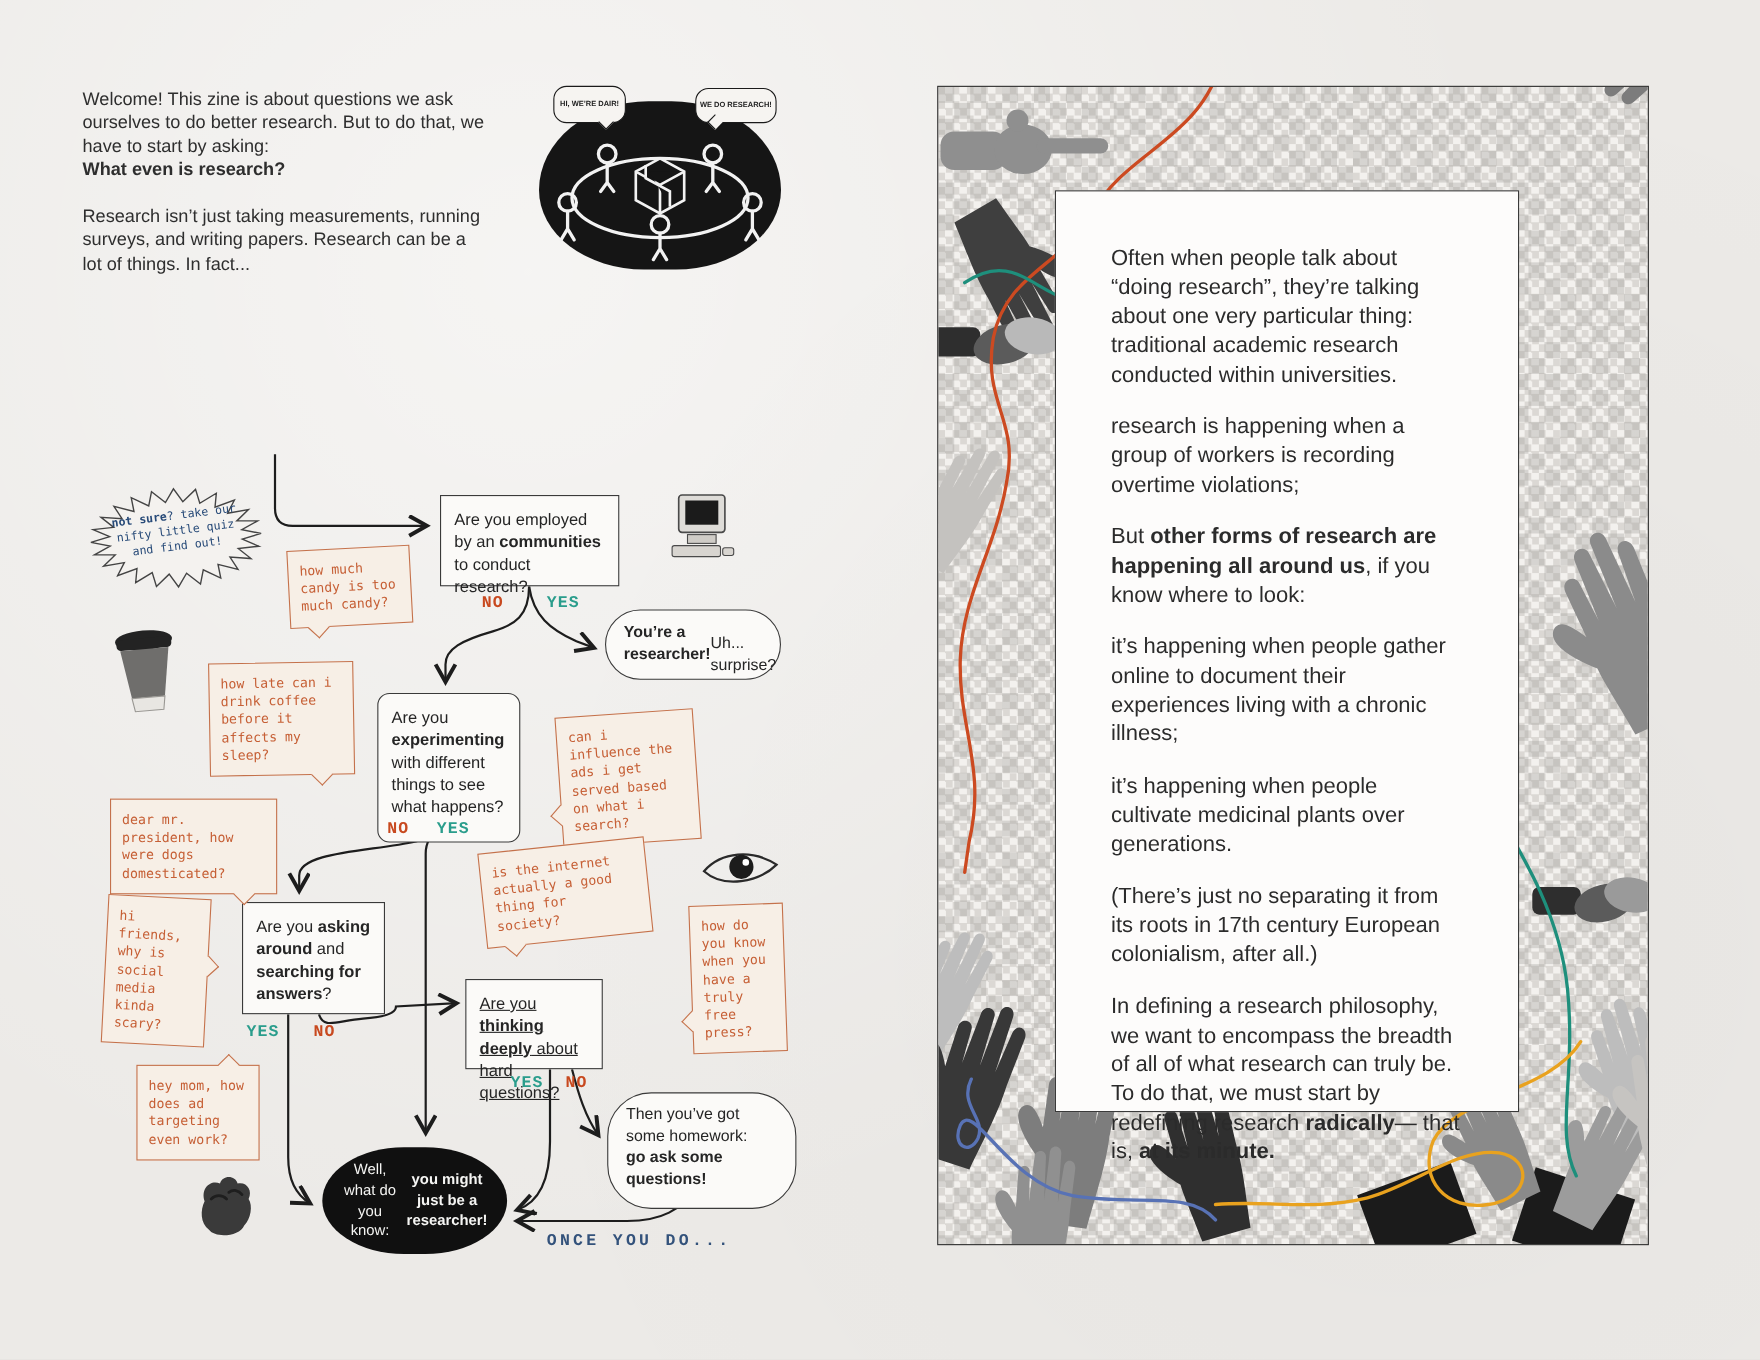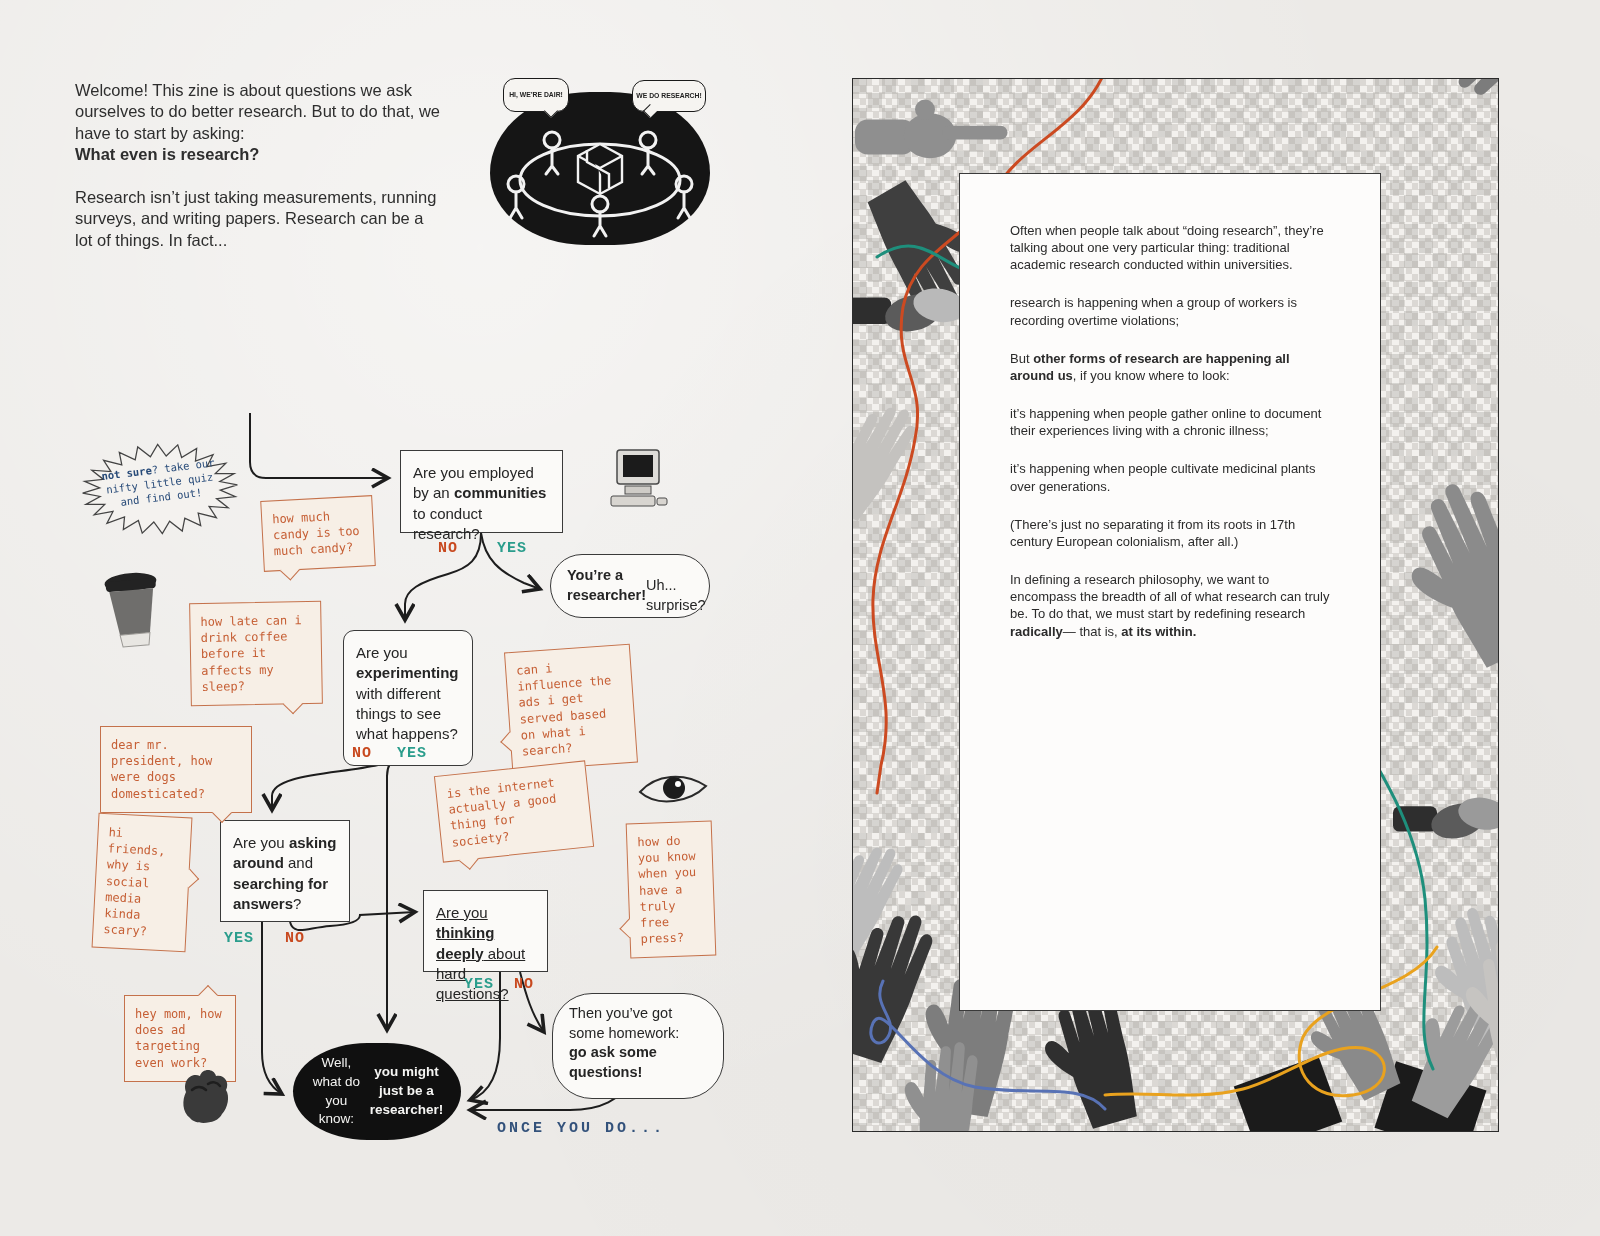--- a/index.html
+++ b/index.html
@@ -56,21 +56,21 @@
   
   .rpage{left:852px;top:78px;width:645px;height:1052px;border:1.6px solid #2b2b2b;z-index:2;overflow:hidden;
     background-color:#f1efec;
     background-image:conic-gradient(from 90deg,#dbd8d4 25%,#f3f1ee 0 50%,#dbd8d4 0 75%,#f3f1ee 0);
     background-size:13px 13px;}
   .rpage .dots{position:absolute;inset:0;
     background-image:conic-gradient(from 90deg,rgba(160,158,154,.35) 25%,rgba(0,0,0,0) 0 50%,rgba(160,158,154,.35) 0 75%,rgba(0,0,0,0) 0);
     background-size:29px 29px;}
   .hands{position:absolute;left:0;top:0;width:645px;height:1052px;z-index:1;}
   .rpanel{position:absolute;left:106px;top:94px;width:422px;height:838px;background:#fdfcfb;border:1.2px solid #3a3a3a;
-    z-index:2;box-sizing:border-box;padding:48px 50px;color:#2b2b2b;font-size:13px;line-height:1.32;}
+    z-index:2;box-sizing:border-box;padding:48px 50px;color:#2b2b2b;font-size:20px;line-height:1.32;}
   .rpanel p{margin:0 0 21px 0;}
 </style>
 </head>
 <body>
 
 <div class="canvas">
 
   <div class="abs intro">
     <p class="prewrap"><span>Welcome! This zine is about questions we ask ourselves to do better research. But to do that, we have to start by asking:
 </span><span class="b">What even is research?</span></p>
@@ -157,21 +157,21 @@
     </div>
   <div class="abs once">ONCE YOU DO...</div>
 
   <div class="abs obubble tail-bl" style="left:262px;top:498px;width:112px;transform:rotate(-3deg);">how much candy is too much candy?</div>
   <div class="abs obubble tail-br" style="left:190px;top:602px;width:132px;transform:rotate(-1deg);">how late can i drink coffee before it affects my sleep?</div>
   <div class="abs obubble tail-l" style="left:508px;top:648px;width:126px;transform:rotate(-4deg);">can i influence the ads i get served based on what i search?</div>
   <div class="abs obubble tail-br" style="left:100px;top:726px;width:152px;">dear mr. president, how were dogs domesticated?</div>
   <div class="abs obubble tail-r" style="left:95px;top:815px;width:94px;transform:rotate(3deg);">hi friends, why is social media kinda scary?</div>
   <div class="abs obubble tail-bl" style="left:438px;top:768px;width:152px;transform:rotate(-6deg);">is the internet actually a good thing for society?</div>
   <div class="abs obubble tail-l" style="left:628px;top:822px;width:86px;transform:rotate(-2deg);">how do you know when you have a truly free press?</div>
-  <div class="abs obubble tail-tr" style="left:124px;top:968px;width:112px;margin-top:27px;">hey mom, how does ad targeting even work?</div>
+  <div class="abs obubble tail-tr" style="left:124px;top:968px;width:112px;">hey mom, how does ad targeting even work?</div>
 
   <svg class="abs imgshape" style="left:605px;top:448px;" width="66" height="66" viewBox="0 0 66 66">
     <rect x="12" y="2" width="42" height="34" rx="3" fill="#dedcd8" stroke="#4a4a4a" stroke-width="1.5"></rect>
     <rect x="18" y="7" width="30" height="22" fill="#1b1b1b"></rect>
     <rect x="20" y="38" width="26" height="8" fill="#cfccc7" stroke="#4a4a4a"></rect>
     <rect x="6" y="48" width="44" height="10" rx="2" fill="#d8d5d0" stroke="#4a4a4a"></rect>
     <rect x="52" y="50" width="10" height="7" rx="2" fill="#d8d5d0" stroke="#4a4a4a"></rect>
   </svg>
   <svg class="abs imgshape" style="left:104px;top:572px;transform:rotate(-5deg);" width="58" height="78" viewBox="0 0 58 78">
     <ellipse cx="29" cy="10" rx="26" ry="9" fill="#232323"></ellipse>
@@ -244,17 +244,17 @@
       </g>
     </svg>
 
     <div class="rpanel">
       <p><span>Often when people talk about “doing research”, they’re talking about one very particular thing: traditional academic research conducted within universities.</span></p>
       <p><span>research is happening when a group of workers is recording overtime violations;</span></p>
       <p><span>But </span><span class="b">other forms of research are happening all around us</span><span>, if you know where to look:</span></p>
       <p><span>it’s happening when people gather online to document their experiences living with a chronic illness;</span></p>
       <p><span>it’s happening when people cultivate medicinal plants over generations.</span></p>
       <p><span>(There’s just no separating it from its roots in 17th century European colonialism, after all.)</span></p>
-      <p><span>In defining a research philosophy, we want to encompass the breadth of all of what research can truly be. To do that, we must start by redefining research </span><span class="b">radically</span><span>— that is, </span><span class="b">at its within.</span></p>
+      <p><span>In defining a research philosophy, we want to encompass the breadth of all of what research can truly be. To do that, we must start by redefining research </span><span class="b">radically</span><span>— that is, </span><span class="b">at its minute.</span></p>
     </div>
   </div>
 
 </div>
 
 </body></html>

